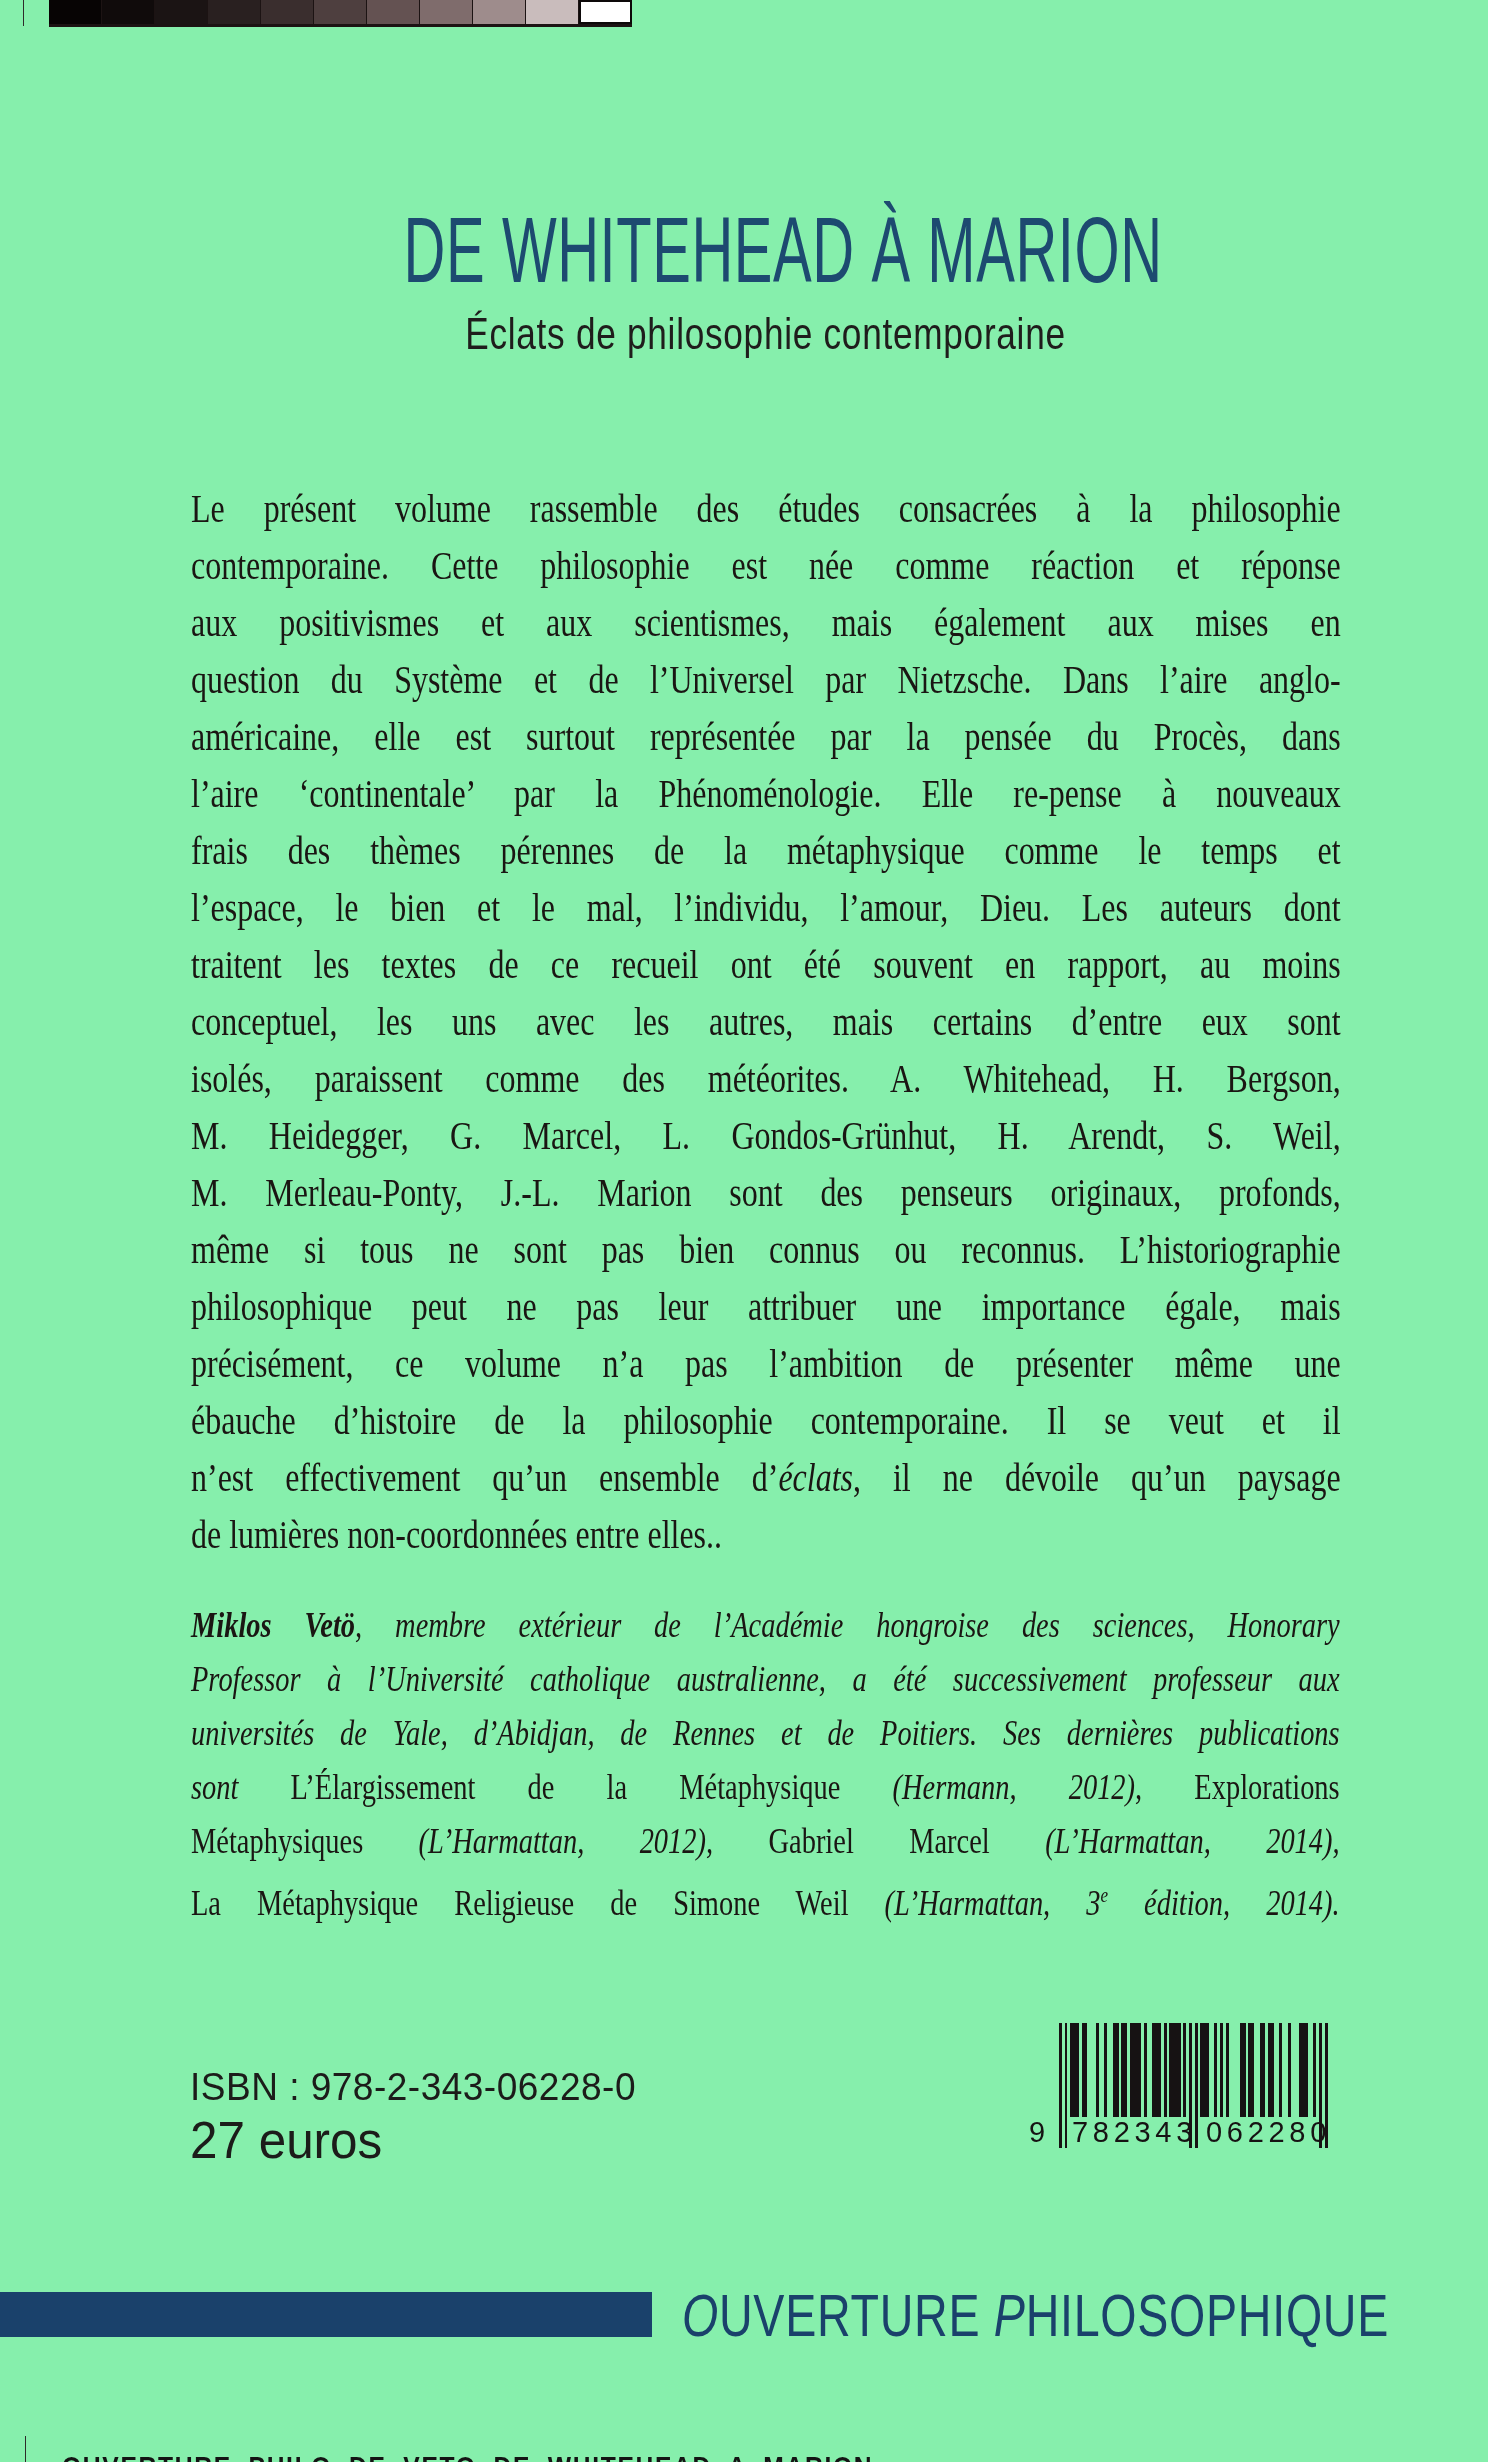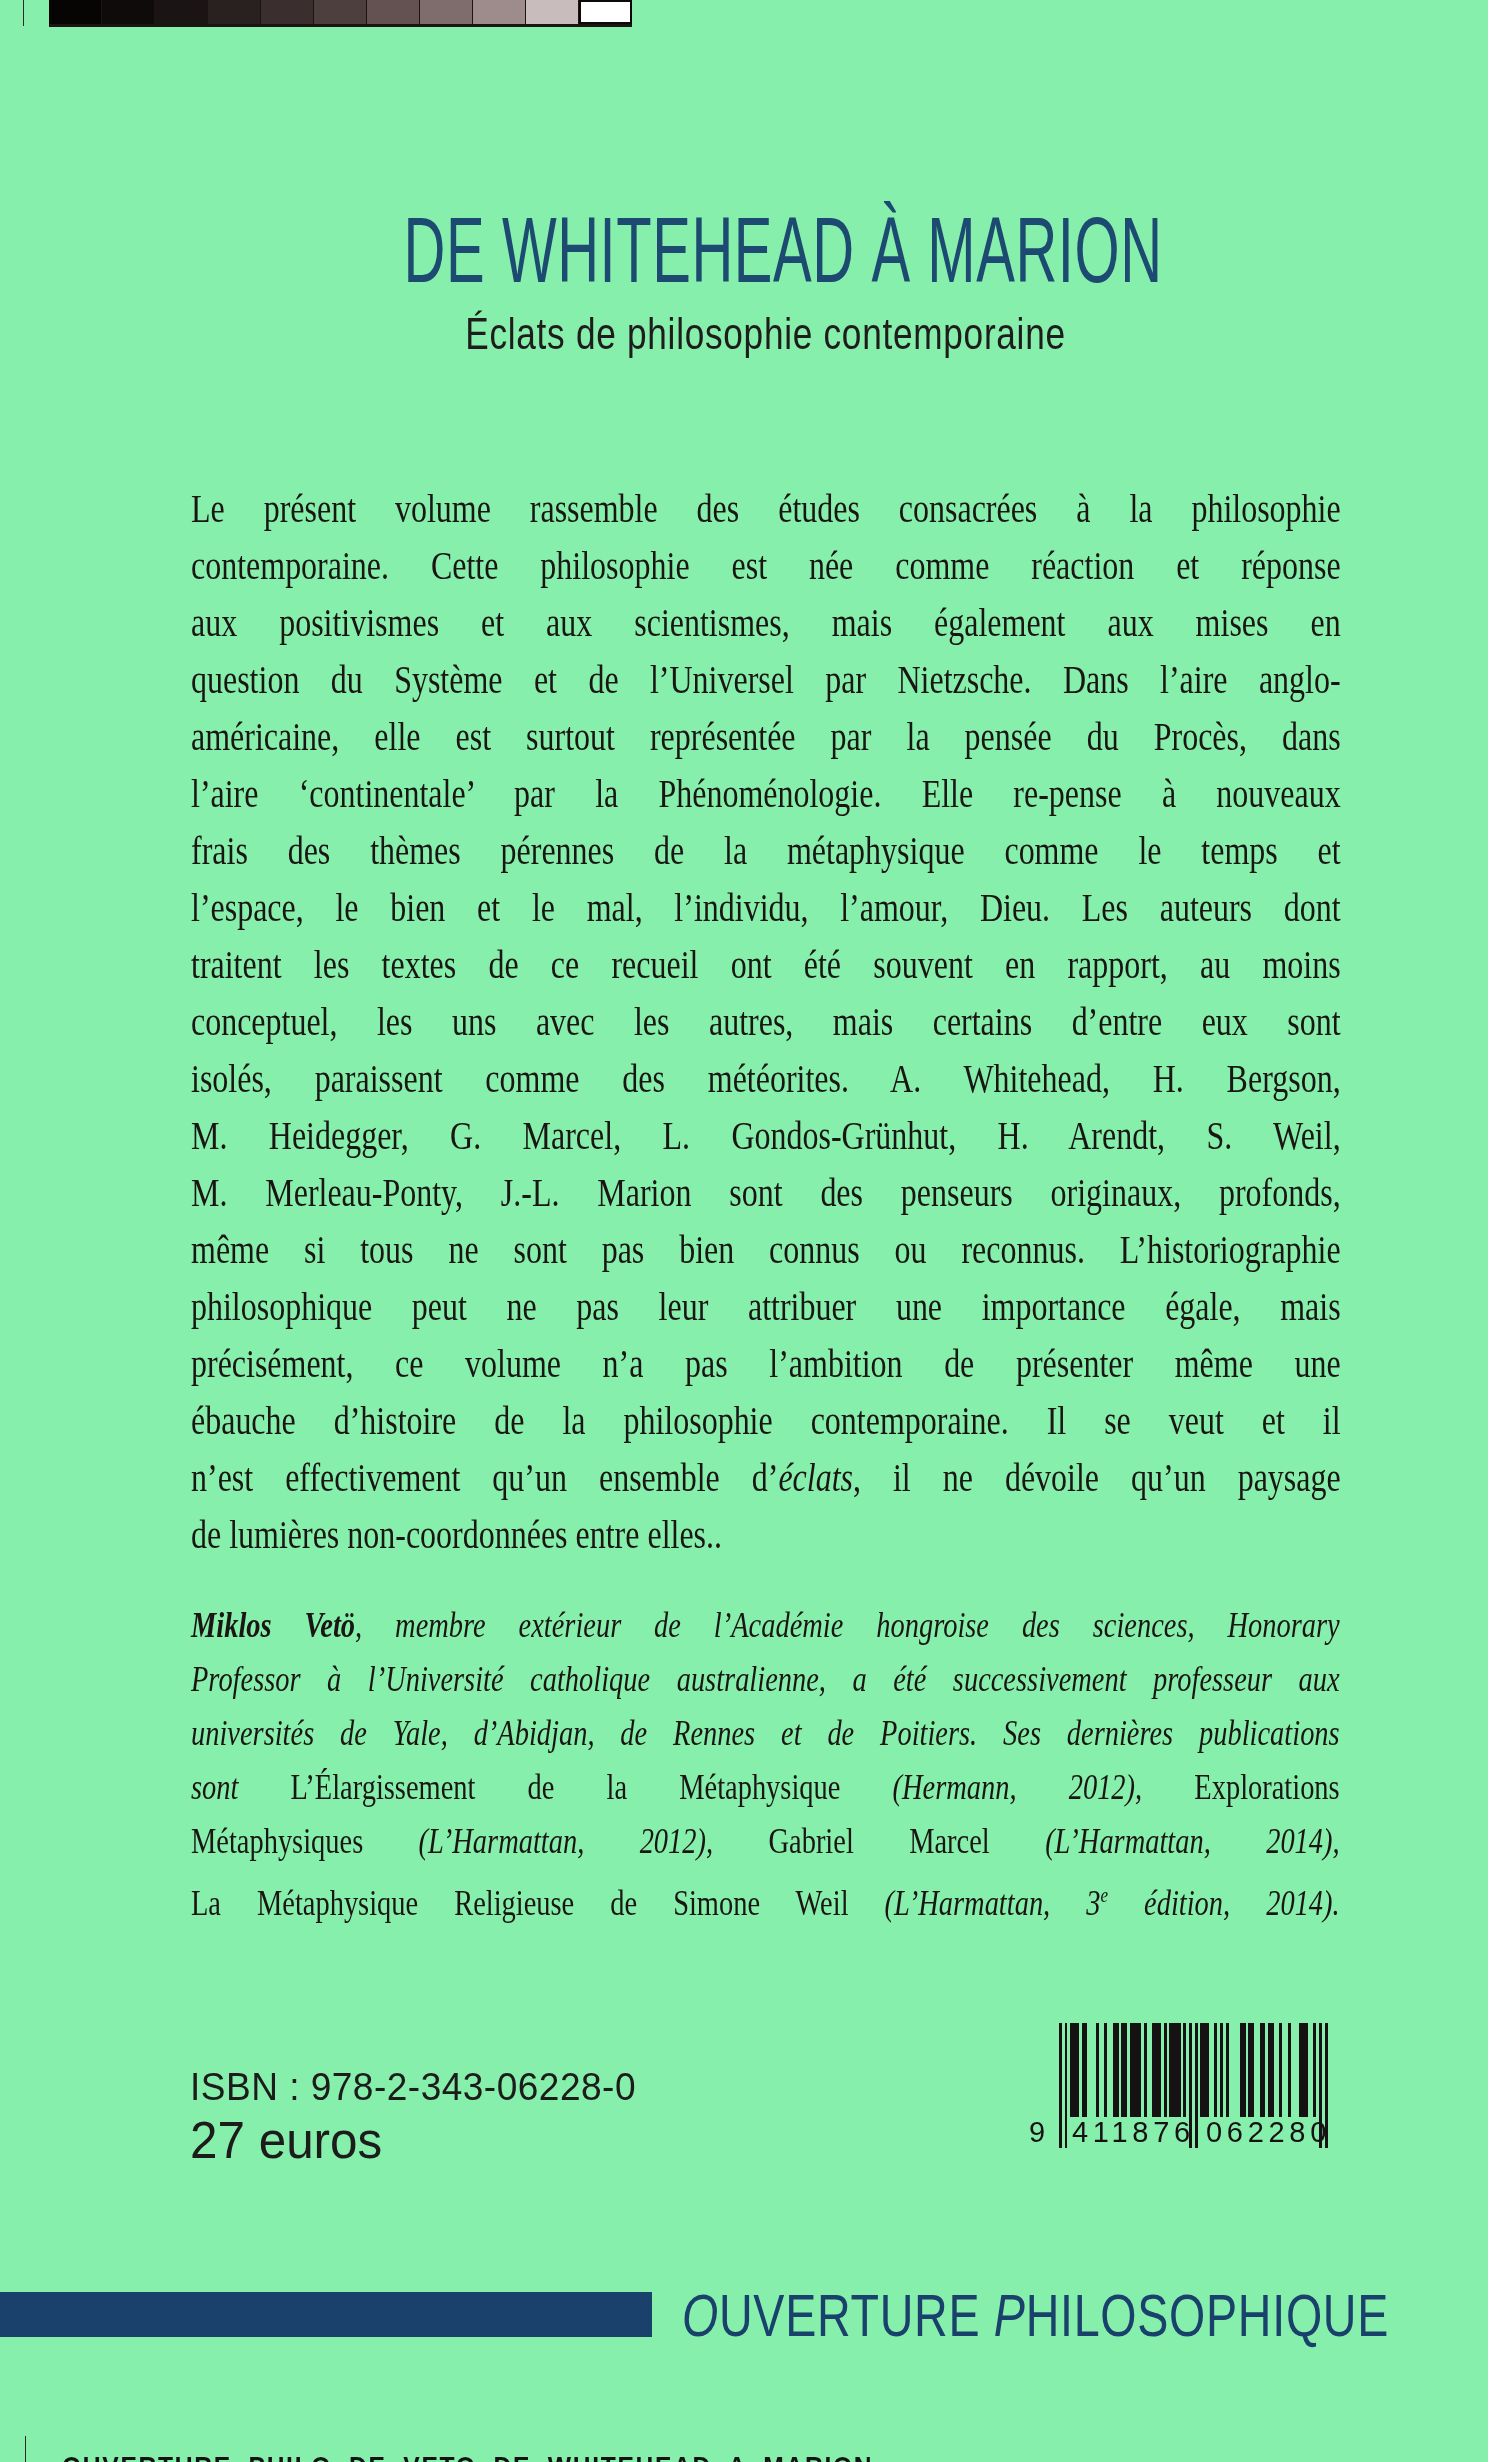--- a/index.html
+++ b/index.html
@@ -117,21 +117,21 @@
       <div class="tline just"><span class="rm">Métaphysiques </span><span class="it">(L’Harmattan, 2012),</span><span class="rm"> Gabriel Marcel </span><span class="it">(L’Harmattan, 2014),</span></div>
       <div class="tline just"><span class="rm">La Métaphysique Religieuse de Simone Weil </span><span class="it">(L’Harmattan, 3</span><span class="it sup">e</span><span class="it"> édition, 2014).</span></div>
     </div>
 
   <div class="isbn">ISBN : 978-2-343-06228-0</div>
 
   <div class="price">27 euros</div>
 
   <div class="barcode">
     <span class="digit bc-d0">9</span>
-    <span class="digit bc-d1">411876</span>
+    <span class="digit bc-d1">782343</span>
     <span class="digit bc-d2">062280</span>
   <div class="bar" style="left: 0px; width: 2.8px; height: 125px;"></div>
       <div class="bar" style="left: 5.7px; width: 2.8px; height: 125px;"></div>
       <div class="bar" style="left: 11.3px; width: 2.8px; height: 94px;"></div>
       <div class="bar" style="left: 14px; width: 2.8px; height: 94px;"></div>
       <div class="bar" style="left: 17px; width: 2.8px; height: 94px;"></div>
       <div class="bar" style="left: 22.6px; width: 2.8px; height: 94px;"></div>
       <div class="bar" style="left: 25.4px; width: 2.8px; height: 94px;"></div>
       <div class="bar" style="left: 37px; width: 2.8px; height: 94px;"></div>
       <div class="bar" style="left: 45px; width: 2.8px; height: 94px;"></div>

